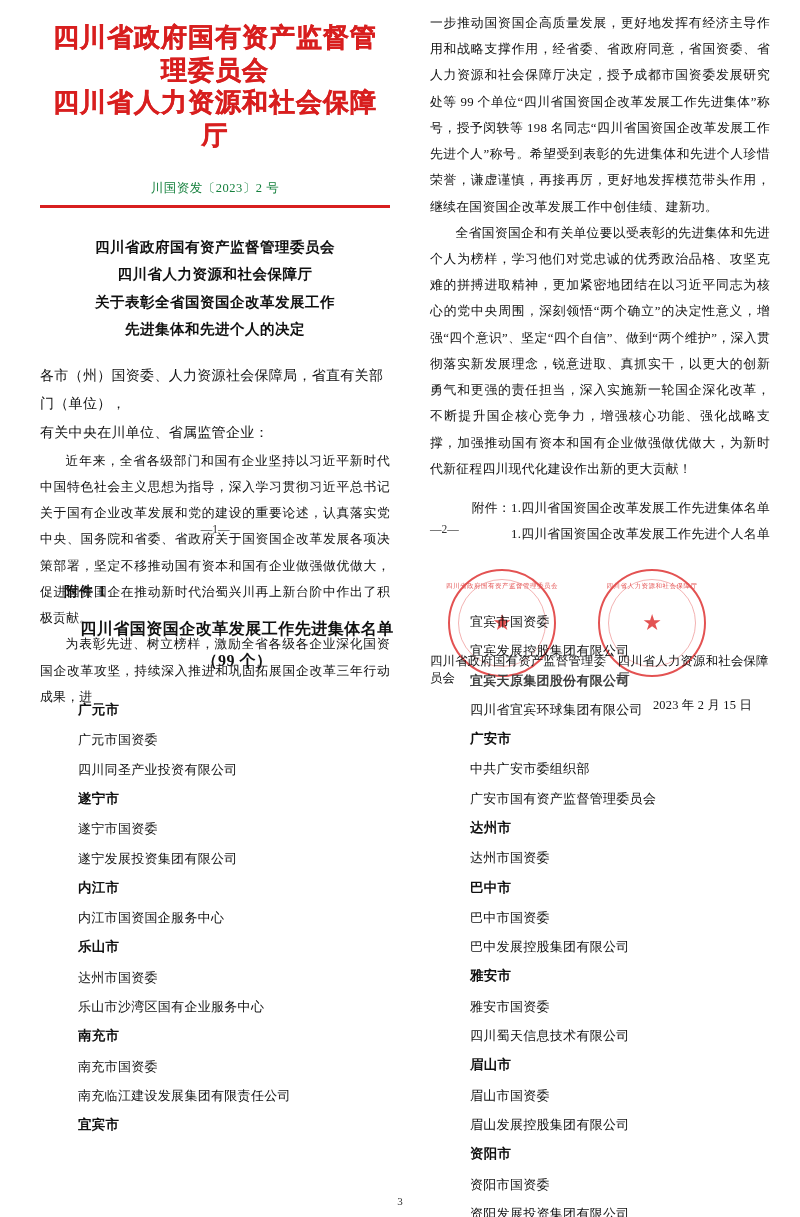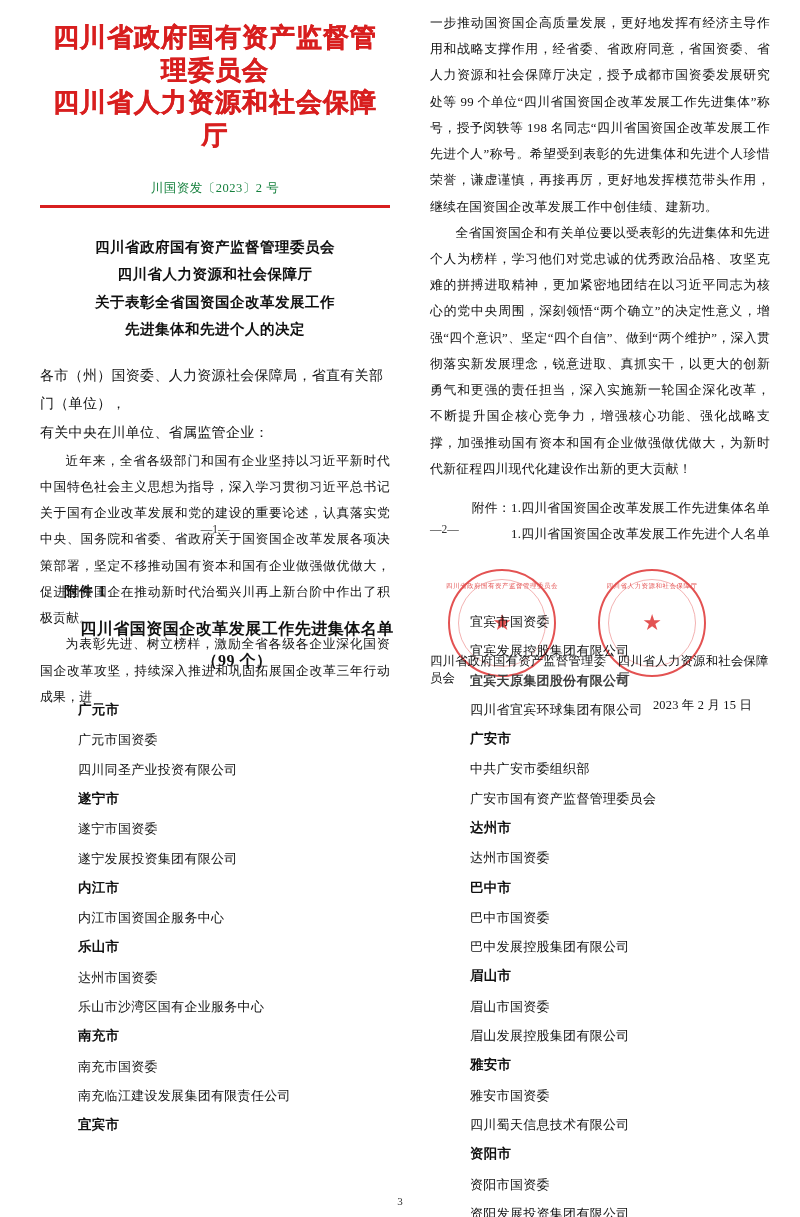--- a/index.html
+++ b/index.html
@@ -325,30 +325,30 @@
     <div>
       <div class="city">达州市</div>
       <div class="entity">达州市国资委</div>
     </div>
     <div>
       <div class="city">巴中市</div>
       <div class="entity">巴中市国资委</div>
       <div class="entity">巴中发展控股集团有限公司</div>
     </div>
     <div>
+      <div class="city">雅安市</div>
+      <div class="entity">雅安市国资委</div>
+      <div class="entity">四川蜀天信息技术有限公司</div>
+    </div>
+    <div>
       <div class="city">眉山市</div>
       <div class="entity">眉山市国资委</div>
       <div class="entity">眉山发展控股集团有限公司</div>
     </div>
     <div>
-      <div class="city">雅安市</div>
-      <div class="entity">雅安市国资委</div>
-      <div class="entity">四川蜀天信息技术有限公司</div>
-    </div>
-    <div>
       <div class="city">资阳市</div>
       <div class="entity">资阳市国资委</div>
       <div class="entity">资阳发展投资集团有限公司</div>
     </div>
 
   </div>
 
   <div class="page2-num">3</div>
 </div>
 

